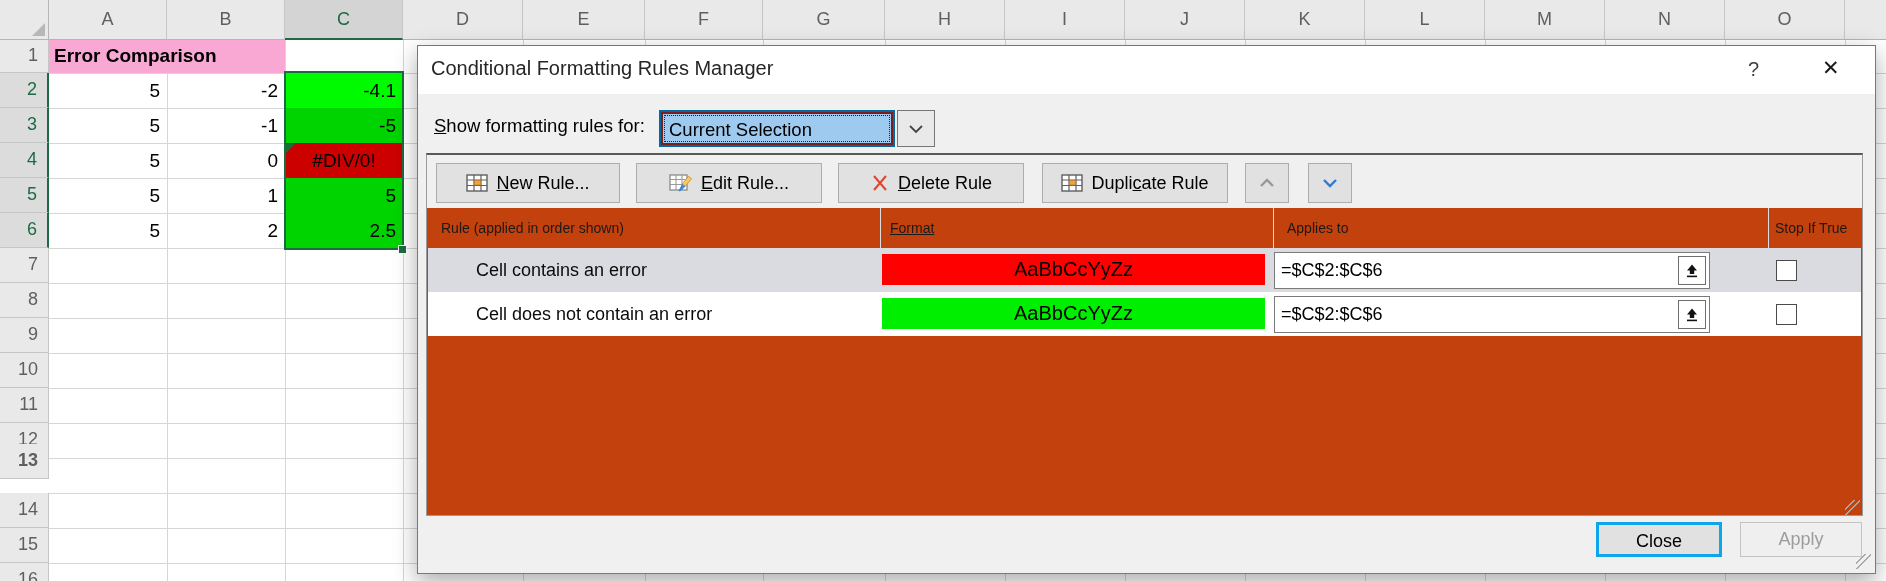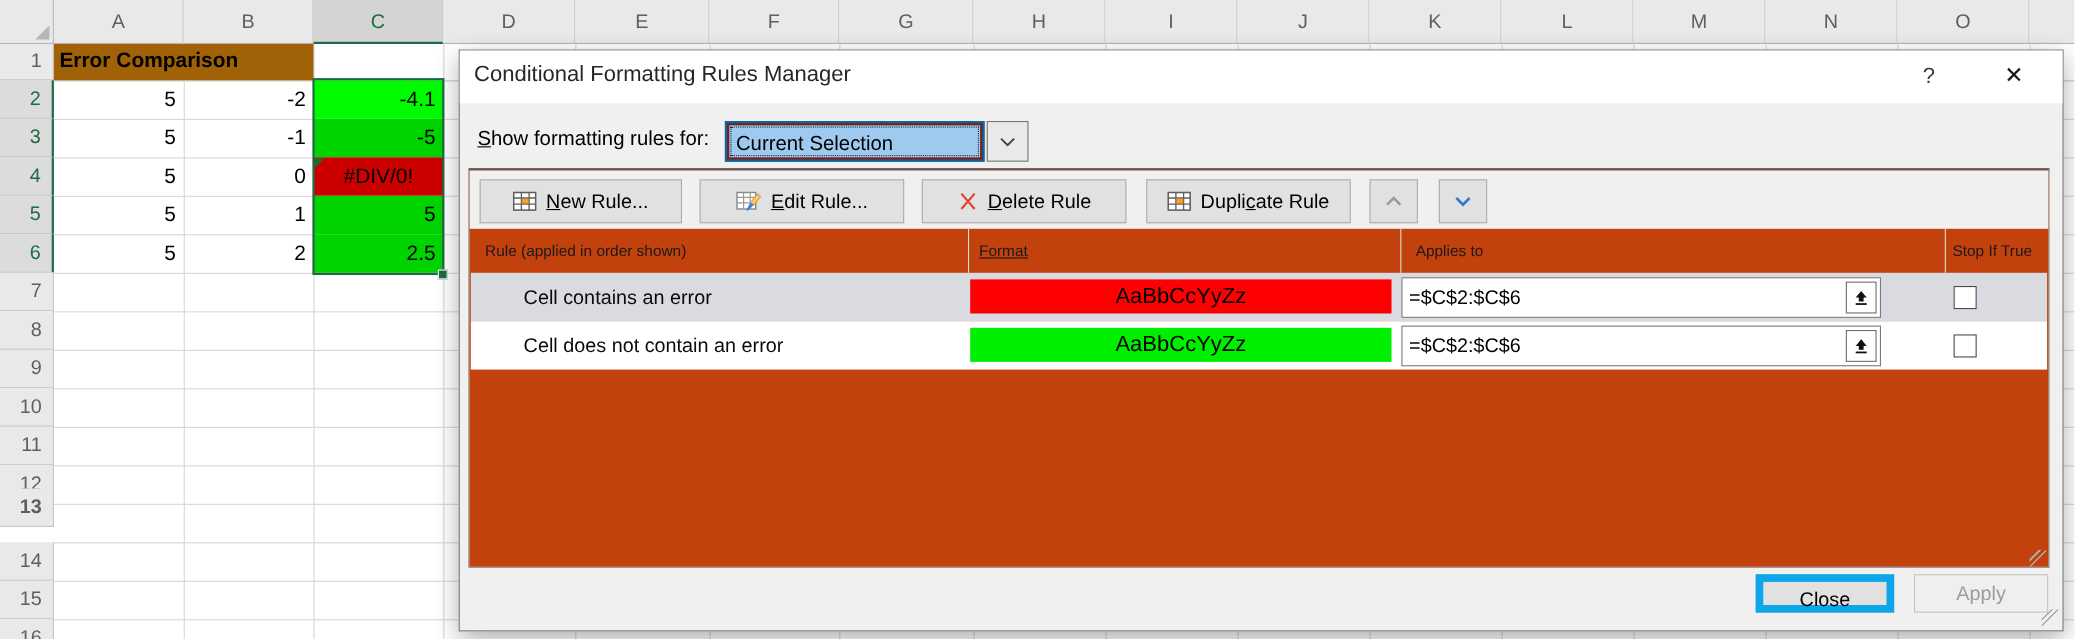--- a/index.html
+++ b/index.html
@@ -16,21 +16,21 @@
           border-bottom:1px solid #b5b5b5;}
   .colhead.sel{background:#d4d4d4;color:#1d6b43;border-bottom:2px solid #1d6b43;}
   .rowhead{left:0;width:49px;background:#e9e9e9;color:#5f5f5f;font-size:18px;
           text-align:right;padding-right:10px;border-bottom:1px solid #c6c6c6;
           border-right:1px solid #c6c6c6;}
   .rowhead.sel{background:#dcdcdc;color:#1d6b43;border-right:2px solid #1d6b43;}
   .gridv{top:40px;height:541px;width:1px;background:#d6d6d6;}
   .gridh{left:49px;width:1837px;height:1px;background:#d6d6d6;}
   .cell{font-size:19px;color:#000;line-height:35px;white-space:nowrap;z-index:3;}
   .cell.num{text-align:right;padding-right:7px;}
-  .cell.ttl{font-weight:bold;padding-left:5px;background:#a16207;line-height:32px;}
+  .cell.ttl{font-weight:bold;padding-left:5px;background:#f9a8d4;line-height:32px;}
   .selrect{border:2px solid #1d6b43;z-index:4;pointer-events:none;}
   .fillhandle{background:#1d6b43;border:1px solid #fff;z-index:5;}
   .errtri{width:0;height:0;border-top:9px solid #176f35;border-right:9px solid transparent;z-index:4;}
   
   .dialog{left:417px;top:45px;width:1459px;height:529px;background:#f0f0f0;
           border:1px solid #787878;z-index:20;box-shadow:0 8px 22px rgba(0,0,0,.33);}
   .titlebar{left:0;top:0;width:100%;height:48px;background:#fff;}
   .dlg-title{left:13px;top:11px;font-size:20px;color:#262626;}
   .helpbtn{left:1330px;top:12px;font-size:20px;color:#3d3d3d;cursor:pointer;}
   .closebtn{left:1404px;top:10px;font-size:21px;color:#1a1a1a;cursor:pointer;}
@@ -53,21 +53,21 @@
   .rname{position:absolute;left:48px;top:0;font-size:18px;line-height:44px;color:#0b0b0b;}
   .swatch{position:absolute;left:454px;top:6px;width:383px;height:31px;text-align:center;
           font-size:20px;color:#000;line-height:31px;}
   .applies{position:absolute;left:846px;top:4px;width:434px;height:35px;background:#fff;
           border:1px solid #7a7a7a;display:flex;align-items:center;}
   .applies .txt{flex:1;font-size:18px;padding-left:6px;color:#000;}
   .collapse{width:26px;height:27px;margin-right:3px;border:1px solid #6e6e6e;background:#fff;
           display:flex;align-items:center;justify-content:center;cursor:pointer;}
   .chk{position:absolute;left:1348px;top:12px;width:19px;height:19px;background:#fff;
           border:1px solid #4a4a4a;cursor:pointer;}
-  .dlgbtn{top:476px;height:35px;background:#e1e1e1;border:7px solid #0ea5e9;font-size:18px;
+  .dlgbtn{top:476px;height:35px;background:#e1e1e1;border:3px solid #0ea5e9;font-size:18px;
           color:#000;text-align:center;line-height:32px;cursor:pointer;}
   .dlgbtn.def{border:2px solid #0078d7;background:#e5e5e5;}
   .dlgbtn.dis{background:#efefef;border:1px solid #c3c3c3;color:#9c9c9c;cursor:default;}
   .grip{width:15px;height:15px;background:
     linear-gradient(135deg,transparent 0 6px,#a9a9a9 6px 7.5px,transparent 7.5px 10px,#a9a9a9 10px 11.5px,transparent 11.5px);}
 </style>
 </head>
 <body>
 
 <div id="stage">

